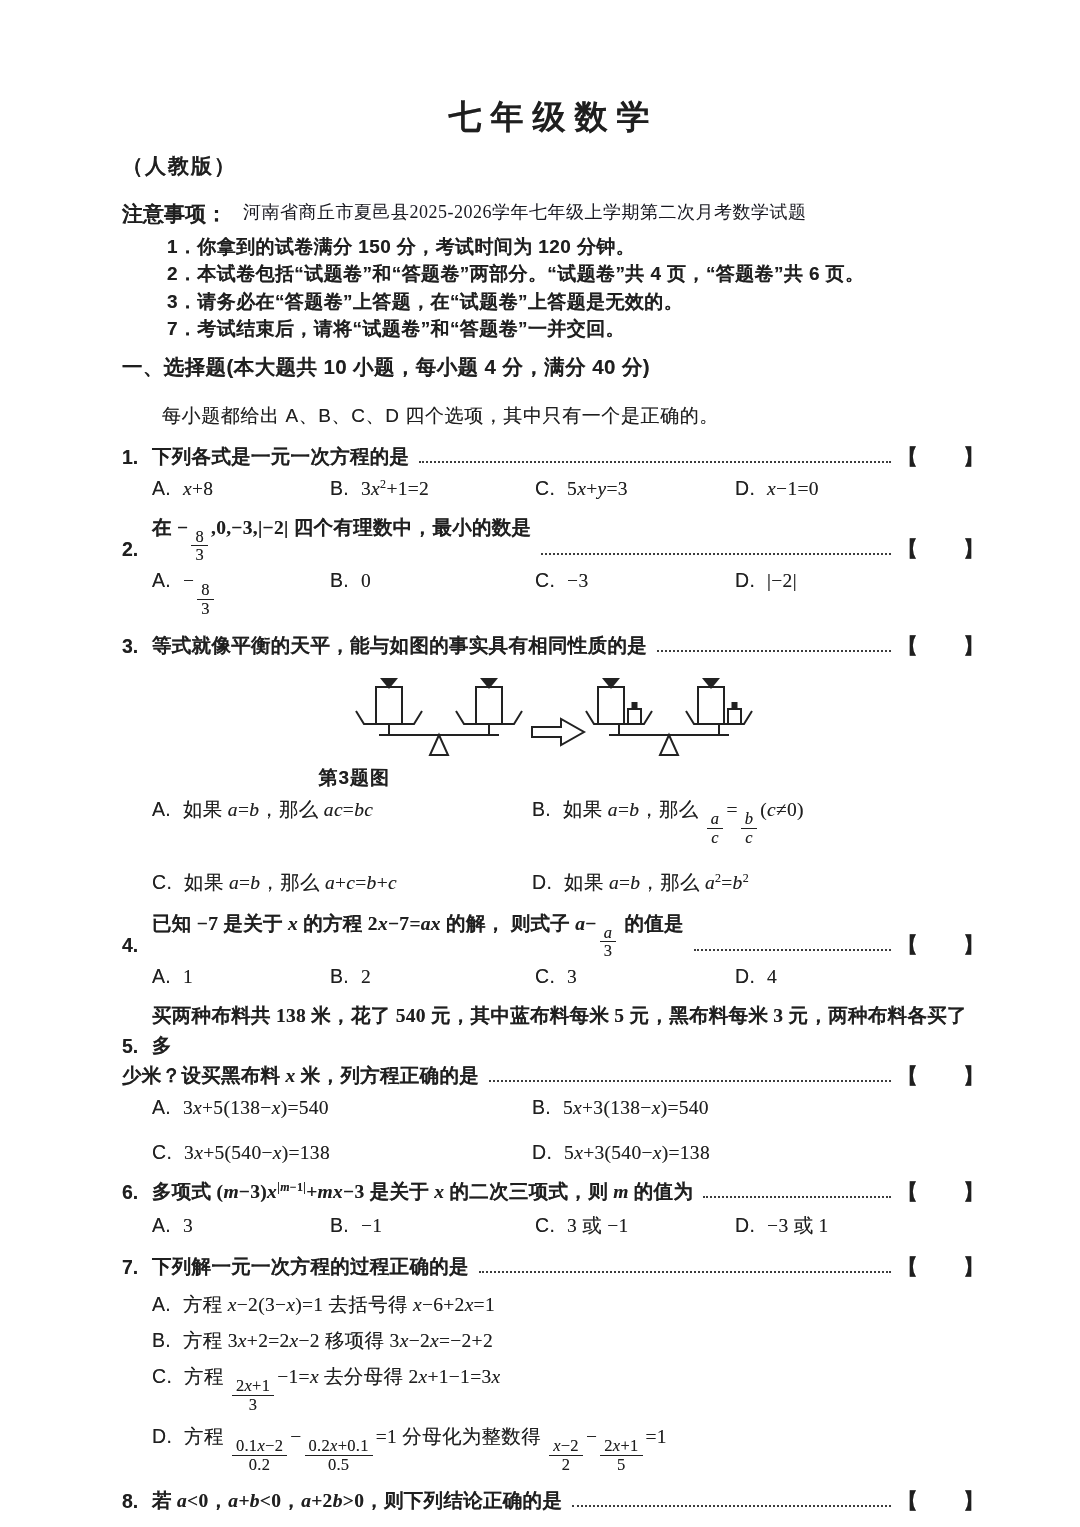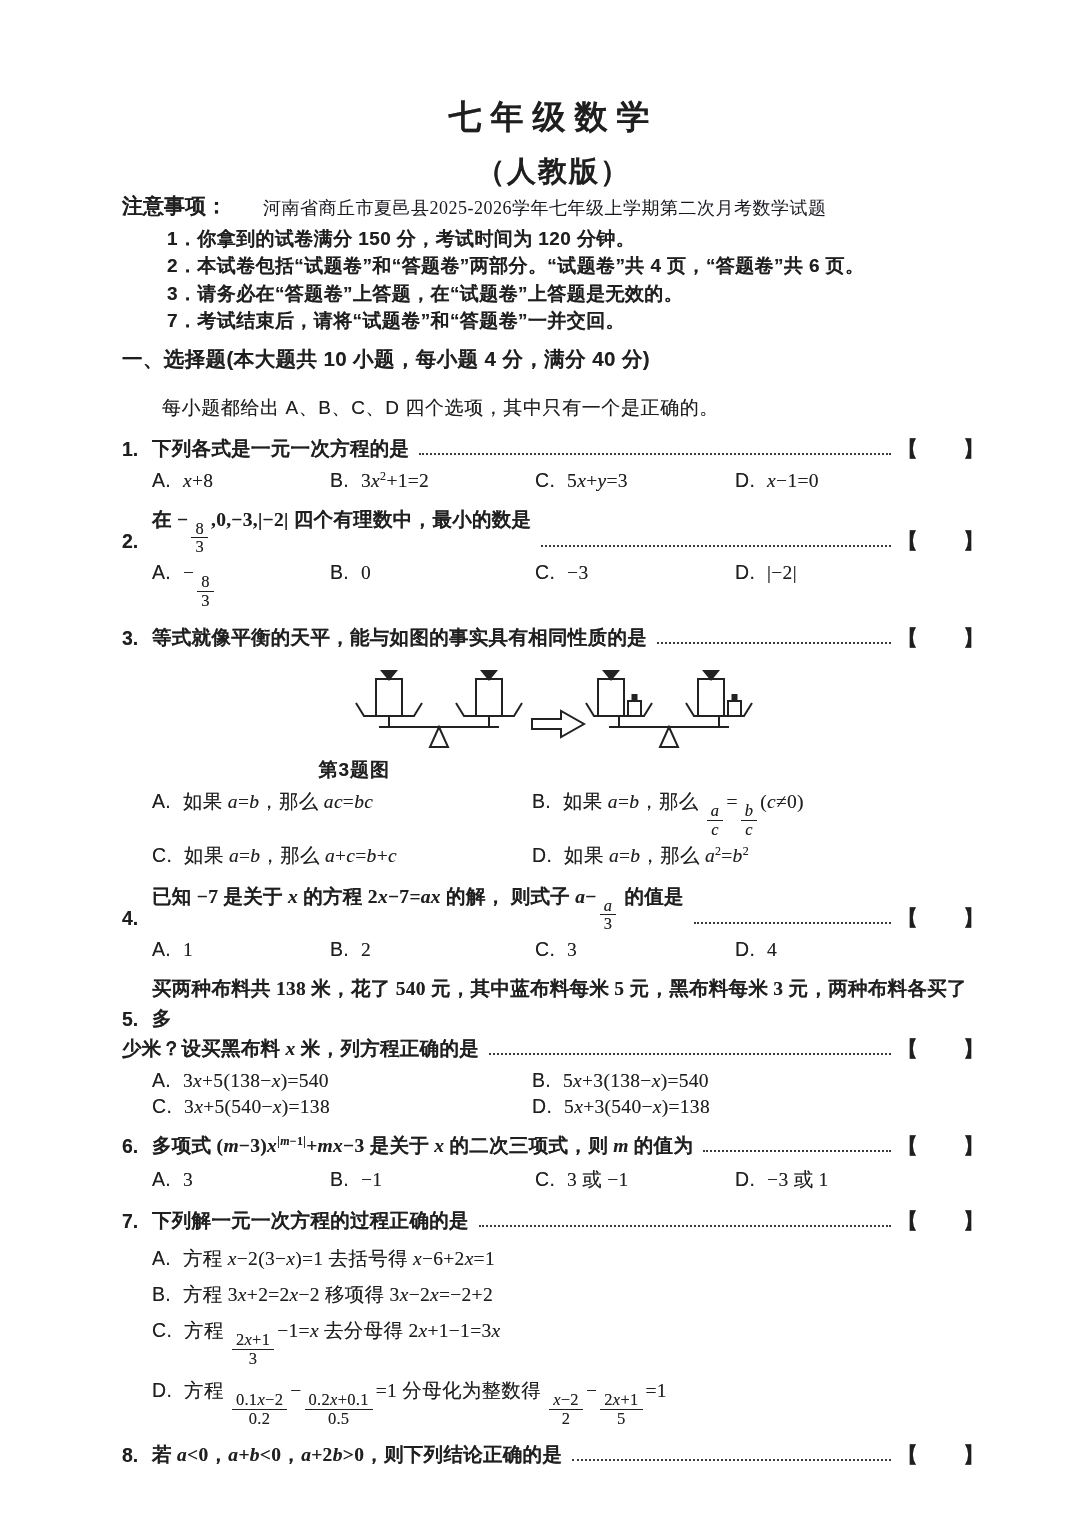--- a/index.html
+++ b/index.html
@@ -19,25 +19,25 @@
     width:1080px;min-height:1527px;position:relative;
     padding:0 95px 0 122px;
     text-shadow:0 0 .4px rgba(0,0,0,.45);
   }
   .page-title{
     text-align:center;font-size:33px;font-weight:700;
     letter-spacing:9px;margin:100px 0 0;line-height:1.05;
     font-family:"Liberation Serif",serif;
   }
   .page-subtitle{
-    text-align:center;font-size:29px;font-weight:700;
+    font-size:21px;font-weight:700;
     letter-spacing:2px;margin:17px 0 0;
     font-family:"Liberation Serif",serif;
   }
-  .notice-row{display:flex;align-items:flex-end;gap:20px;}
+  .notice-row{display:flex;align-items:flex-start;margin-top:20px;}
   .notice-label{font-size:21px;font-weight:800;flex:none;}
   .overlay-title{
     font-size:18px;color:var(--overlay);margin-left:16px;
     font-family:"Liberation Serif",serif;letter-spacing:.5px;
     text-shadow:none;white-space:nowrap;
   }
   .notices{margin-top:5px;}
   .notice-item{
     font-size:19px;font-weight:700;line-height:27.5px;
     padding-left:45px;letter-spacing:.4px;
@@ -69,21 +69,21 @@
   sup{font-size:12px;line-height:0;}
   .frac{
     display:inline-flex;flex-direction:column;vertical-align:-8px;
     text-align:center;margin:0 3px;line-height:1.08;font-size:16.5px;font-weight:500;
   }
   .frac .num{padding:0 4px;}
   .frac .den{border-top:1.6px solid var(--ink);padding:0 4px;}
   
   .opts{padding-left:30px;margin-top:5px;font-size:19.5px;letter-spacing:.3px;}
   .opts.grid4{display:grid;grid-template-columns:178px 205px 200px 1fr;align-items:baseline;}
-  .opts.grid2{display:grid;grid-template-columns:380px 1fr;align-items:baseline;row-gap:3px;}
+  .opts.grid2{display:grid;grid-template-columns:380px 1fr;align-items:baseline;row-gap:22px;}
   .opts.rows .opt{display:block;margin-top:9px;}
   .optlabel{font-weight:500;margin-right:12px;font-family:"Liberation Sans",sans-serif;}
   
   .figure{width:470px;margin:6px auto 2px;text-align:left;}
   .figure svg{display:block;margin:0 auto;}
   .fig-caption{font-size:19px;font-weight:800;margin-top:2px;letter-spacing:1px;
     font-family:"Liberation Sans",sans-serif;}
 </style>
 </head>
 <body>

